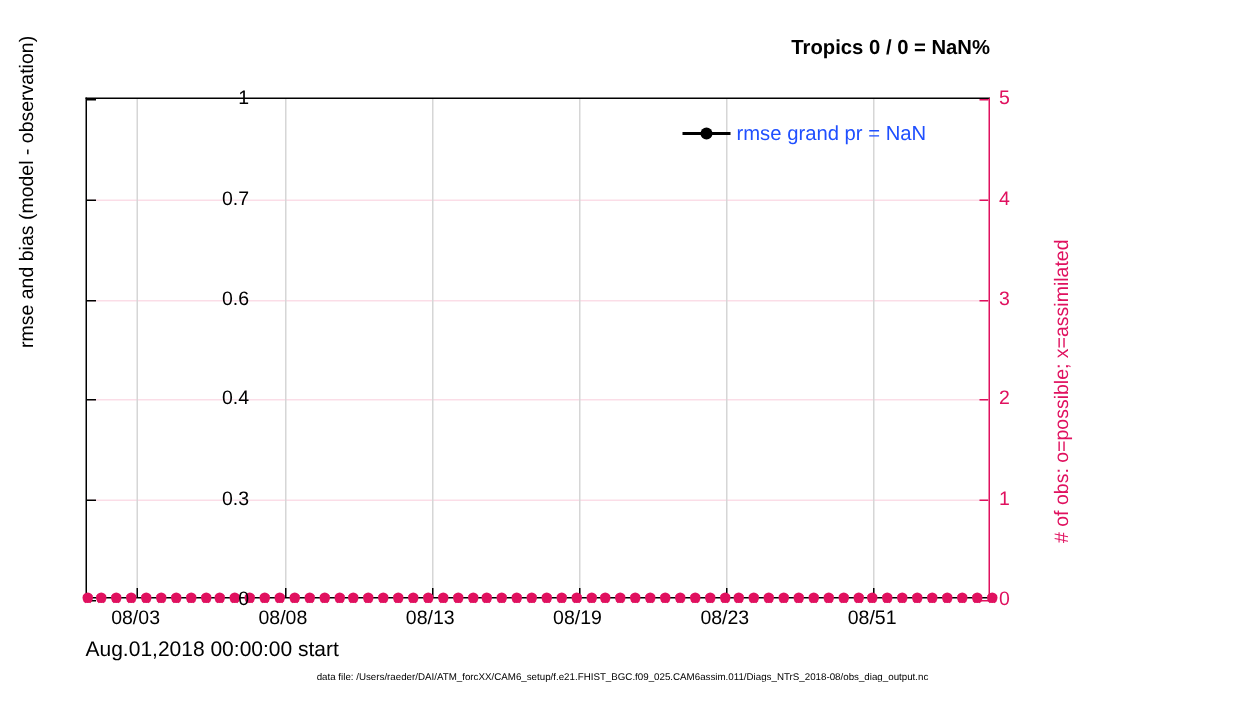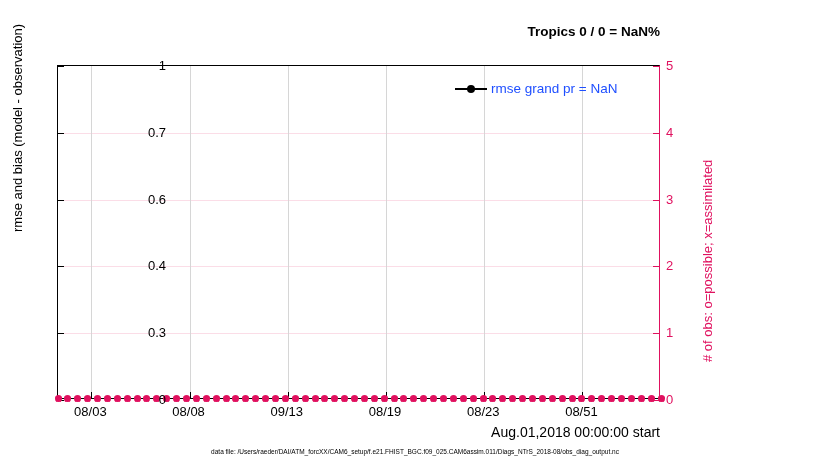--- a/index.html
+++ b/index.html
@@ -137,21 +137,21 @@
     font-size: 13px;
     white-space: nowrap;
     transform: rotate(-90deg);
     transform-origin: left top;
   }
   .axis-title-bottom {
     position: absolute;
     left: 57px;
     top: 424px;
     width: 603px;
-    text-align: right;
+    text-align: left;
     color: #000;
     font-size: 14px;
     white-space: nowrap;
   }
 
   
   .obs-band {
     position: absolute;
     left: 0;
     width: 100%;
@@ -423,21 +423,21 @@
       <div class="ylabel-right" style="top: 399px;">0</div>
       <div class="ylabel-right" style="top: 332.2px;">1</div>
       <div class="ylabel-right" style="top: 265.4px;">2</div>
       <div class="ylabel-right" style="top: 198.6px;">3</div>
       <div class="ylabel-right" style="top: 131.8px;">4</div>
       <div class="ylabel-right" style="top: 65px;">5</div>
     </div>
   <div id="xlabels">
       <div class="xlabel-tick" style="left: 90.3909px;">08/03</div>
       <div class="xlabel-tick" style="left: 188.599px;">08/08</div>
-      <div class="xlabel-tick" style="left: 286.808px;">09/13</div>
+      <div class="xlabel-tick" style="left: 286.808px;">08/13</div>
       <div class="xlabel-tick" style="left: 385.016px;">08/19</div>
       <div class="xlabel-tick" style="left: 483.225px;">08/23</div>
       <div class="xlabel-tick" style="left: 581.433px;">08/51</div>
     </div>
 
   <div class="axis-title-left">rmse and bias (model - observation)</div>
   <div class="axis-title-right"># of obs: o=possible; x=assimilated</div>
   <div class="axis-title-bottom">Aug.01,2018 00:00:00 start</div>
 
   <div class="legend">

